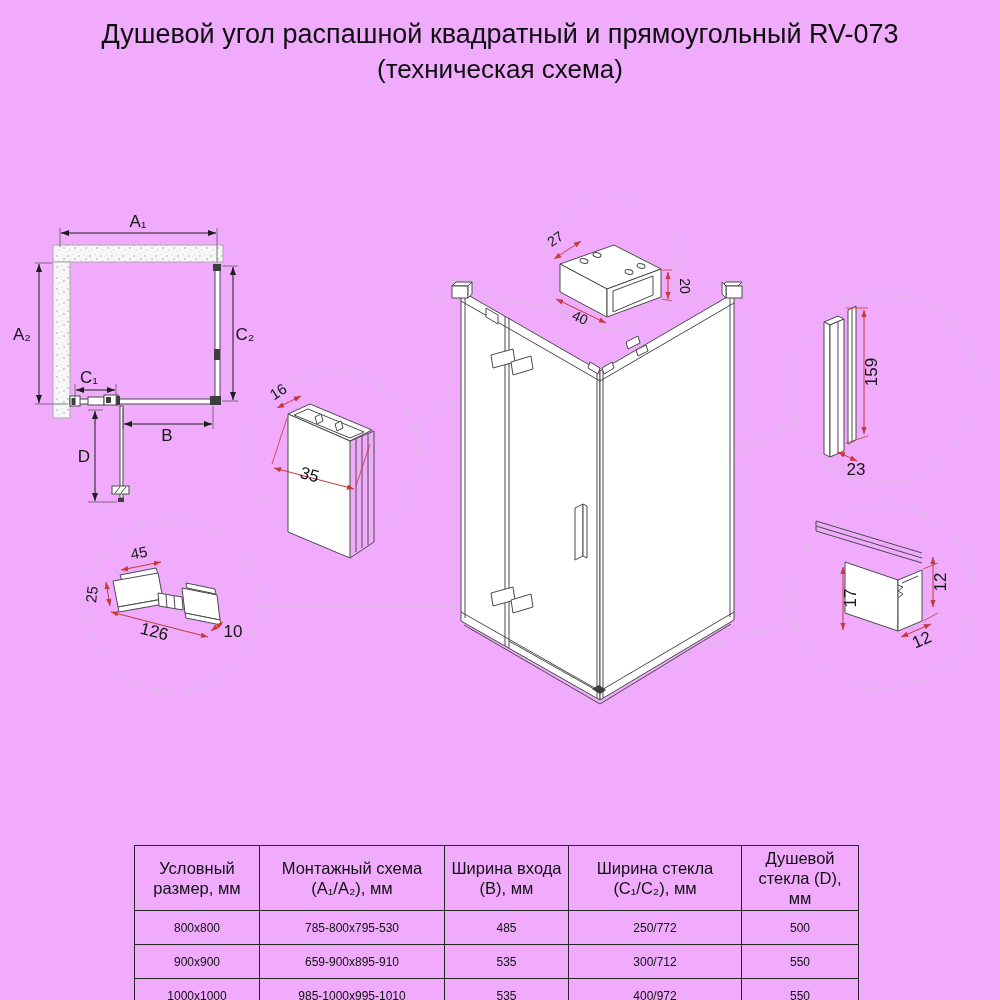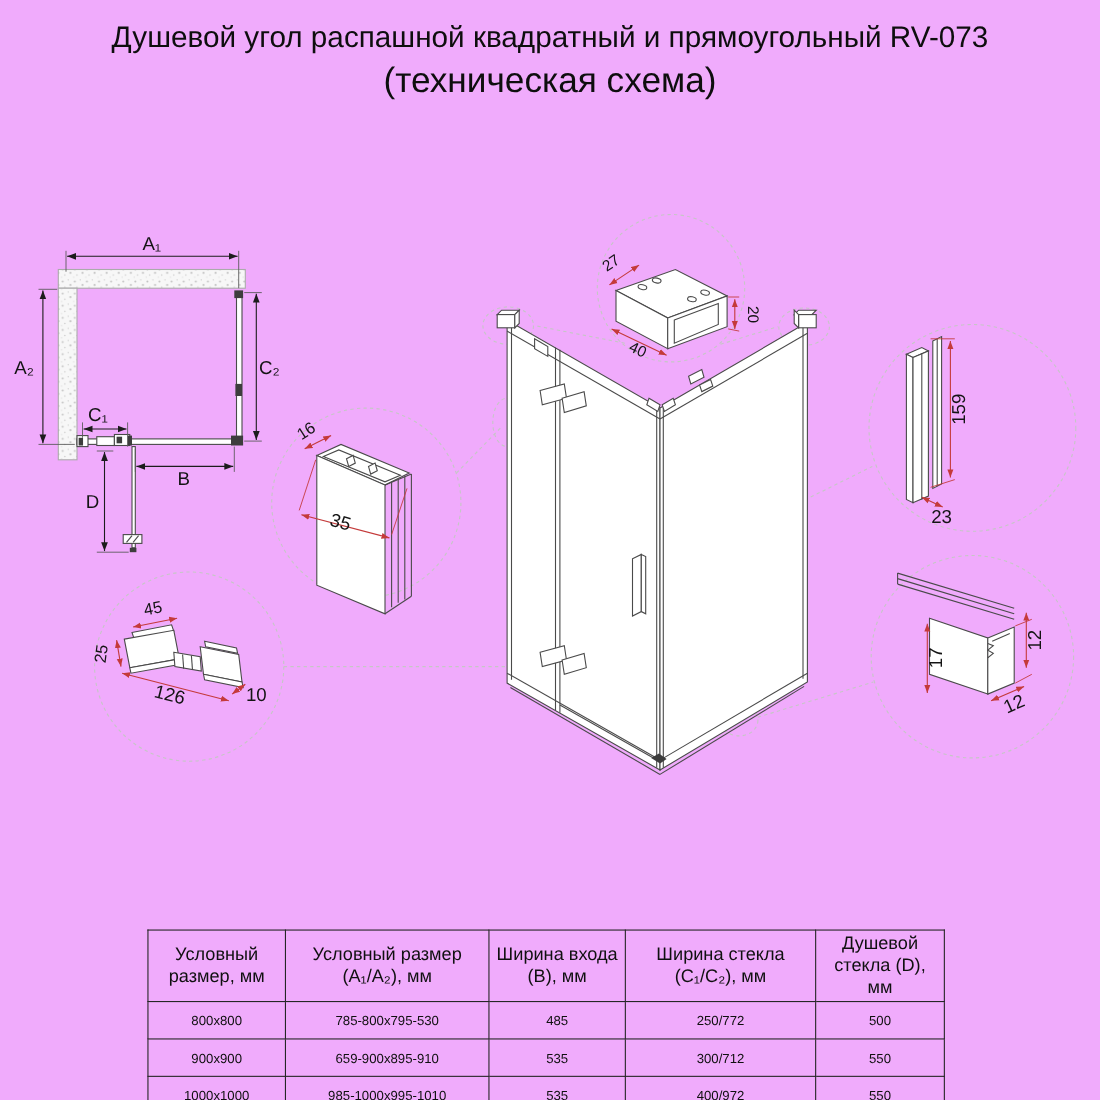--- a/index.html
+++ b/index.html
@@ -1,20 +1,20 @@
 <!DOCTYPE html>
 <html><head>
 <meta charset="utf-8">
 <style>
   html,body{margin:0;padding:0;background:#fff;}
   .stage{position:relative;width:1000px;height:1000px;background:#f0abfc;overflow:hidden;
          font-family:"Liberation Sans","DejaVu Sans",sans-serif;color:#111;}
   .title{position:absolute;top:16px;left:0;width:1000px;text-align:center;
          font-size:27px;line-height:1.35;color:#0e0e0e;}
-  .title .l2{font-size:32px;}
+  .title .l2{font-size:26px;}
   svg{position:absolute;left:0;top:0;}
   svg text{font-family:"Liberation Sans","DejaVu Sans",sans-serif;fill:#141414;}
   .lbl{font-size:17px;}
   .num{font-size:15px;}
   .numS{font-size:14px;}
   .draw{stroke:#4a4a4a;fill:none;stroke-width:1;}
   .drawF{stroke:#4a4a4a;fill:#ffffff;stroke-width:1;}
   .dark{fill:#3d3d3d;stroke:none;}
   .wall{fill:url(#speckle);stroke:#ababab;stroke-width:1;}
   .dimB{stroke:#1c1c1c;stroke-width:1;fill:none;}
@@ -286,21 +286,21 @@
     <colgroup>
         <col class="c1">
         <col class="c2">
         <col class="c3">
         <col class="c4">
         <col class="c5">
       </colgroup>
     <thead>
       <tr>
         <th>Условный размер, мм</th>
-        <th>Условный размер (A₁/A₂), мм</th>
+        <th>Монтажный схема (A₁/A₂), мм</th>
         <th>Ширина входа (B), мм</th>
         <th>Ширина стекла (C₁/C₂), мм</th>
         <th>Душевой стекла (D), мм</th>
       </tr>
     </thead>
     <tbody>
       <tr>
         <td>800x800</td>
         <td>785-800x795-530</td>
         <td>485</td>

